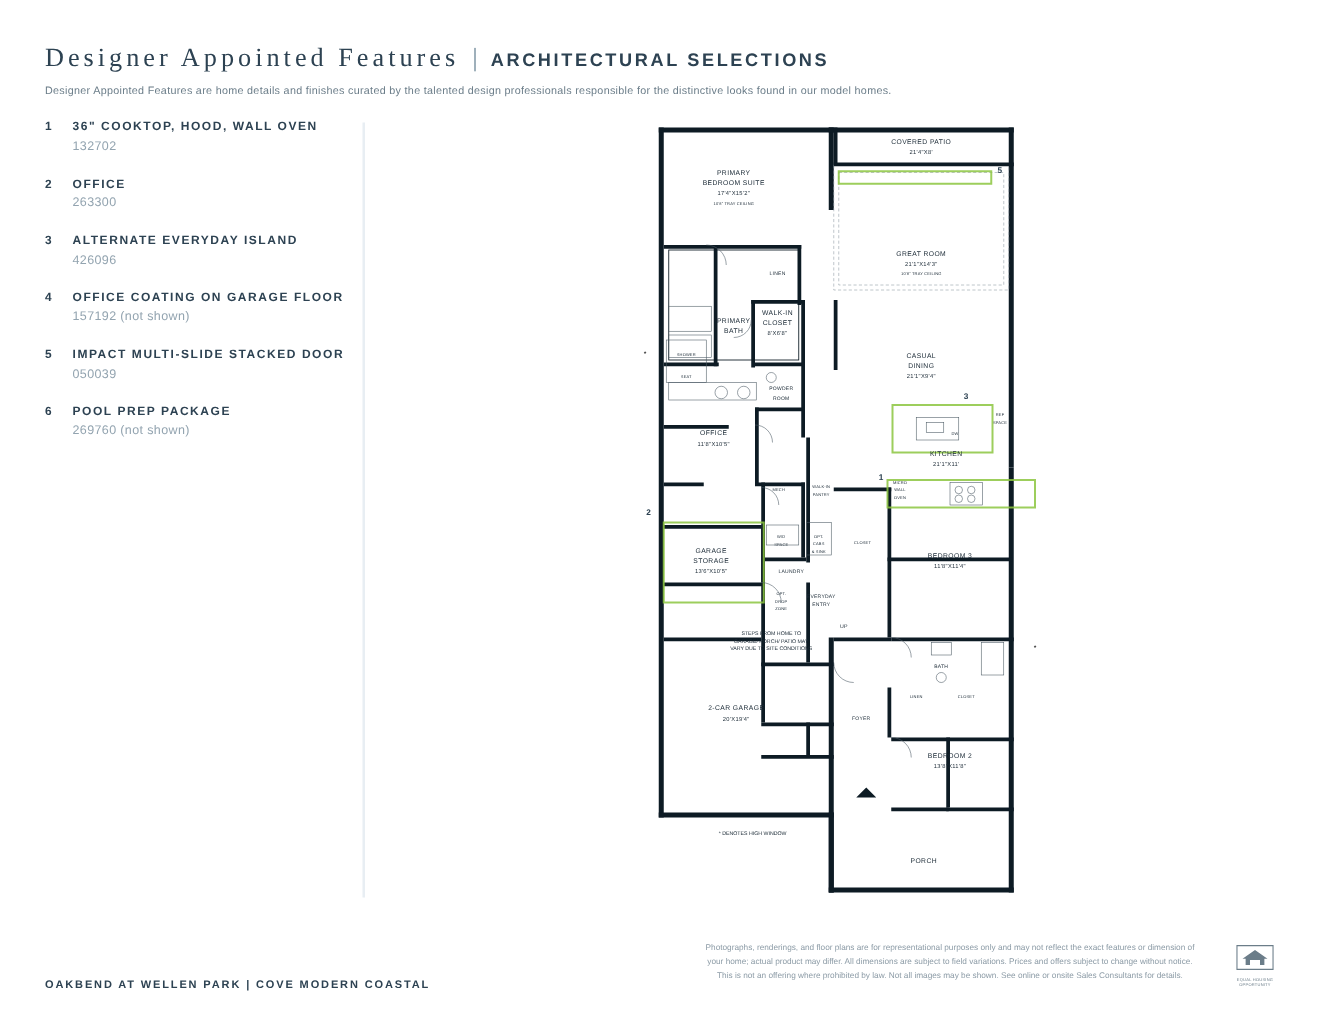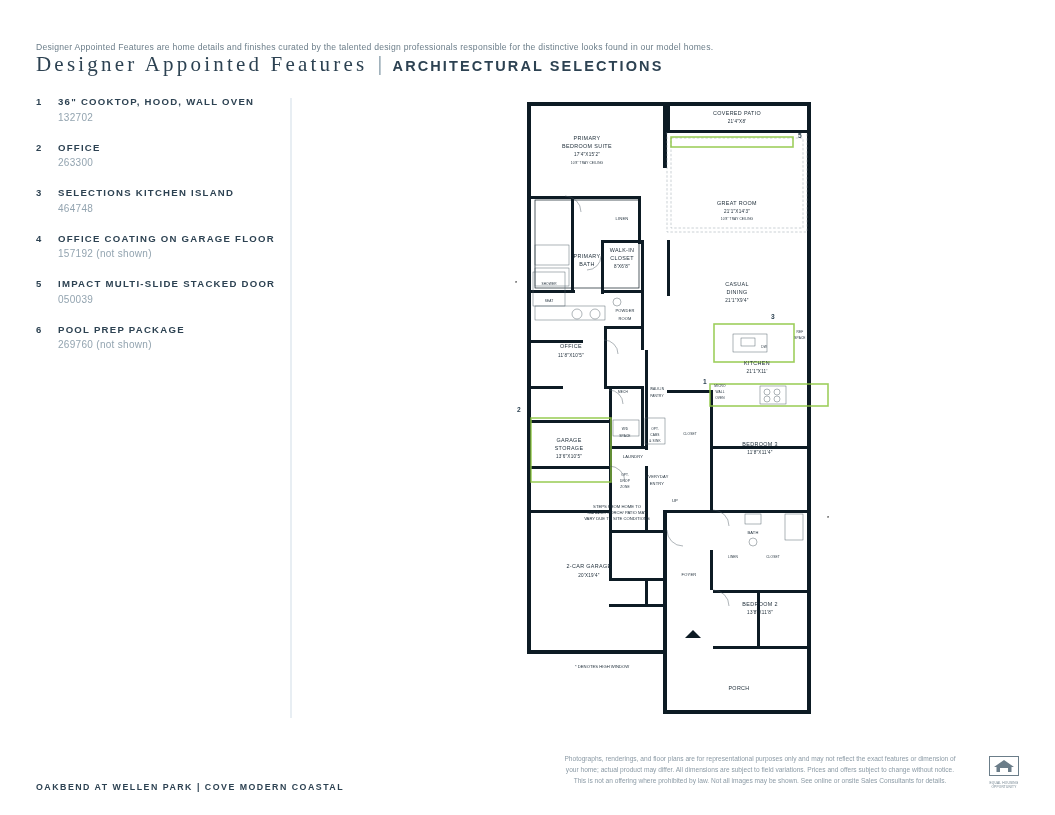--- a/index.html
+++ b/index.html
@@ -64,43 +64,43 @@
   .hl { fill:none; stroke:#8cc63f; stroke-width:1.6; opacity:.85; }
   .wall { fill:#0d1b24; }
   .thin { stroke:#0d1b24; stroke-width:.7; fill:none; }
   .thinner { stroke:#4b5a63; stroke-width:.45; fill:none; }
   .dash { stroke:#8d9aa3; stroke-width:.45; fill:none; stroke-dasharray:2.5 1.8; }
 </style>
 </head>
 <body>
 
 <div id="header">
-  <div id="subtitle">Designer Appointed Features are home details and finishes curated by the talented design professionals responsible for the distinctive looks found in our model homes.</div>
   <div id="title-line">
     <span class="title-main">Designer Appointed Features</span>
     <span class="title-sep">|</span>
     <span class="title-sub">ARCHITECTURAL SELECTIONS</span>
   </div>
+  <div id="subtitle">Designer Appointed Features are home details and finishes curated by the talented design professionals responsible for the distinctive looks found in our model homes.</div>
 </div>
 
 <div id="features">
   <div class="feature">
     <span class="num">1</span>
     <div class="label">36" COOKTOP, HOOD, WALL OVEN</div>
     <div class="code">132702</div>
   </div>
   <div class="feature">
     <span class="num">2</span>
     <div class="label">OFFICE</div>
     <div class="code">263300</div>
   </div>
   <div class="feature">
     <span class="num">3</span>
-    <div class="label">SELECTIONS KITCHEN ISLAND</div>
-    <div class="code">464748</div>
+    <div class="label">ALTERNATE EVERYDAY ISLAND</div>
+    <div class="code">426096</div>
   </div>
   <div class="feature">
     <span class="num">4</span>
     <div class="label">OFFICE COATING ON GARAGE FLOOR</div>
     <div class="code">157192 (not shown)</div>
   </div>
   <div class="feature">
     <span class="num">5</span>
     <div class="label">IMPACT MULTI-SLIDE STACKED DOOR</div>
     <div class="code">050039</div>

